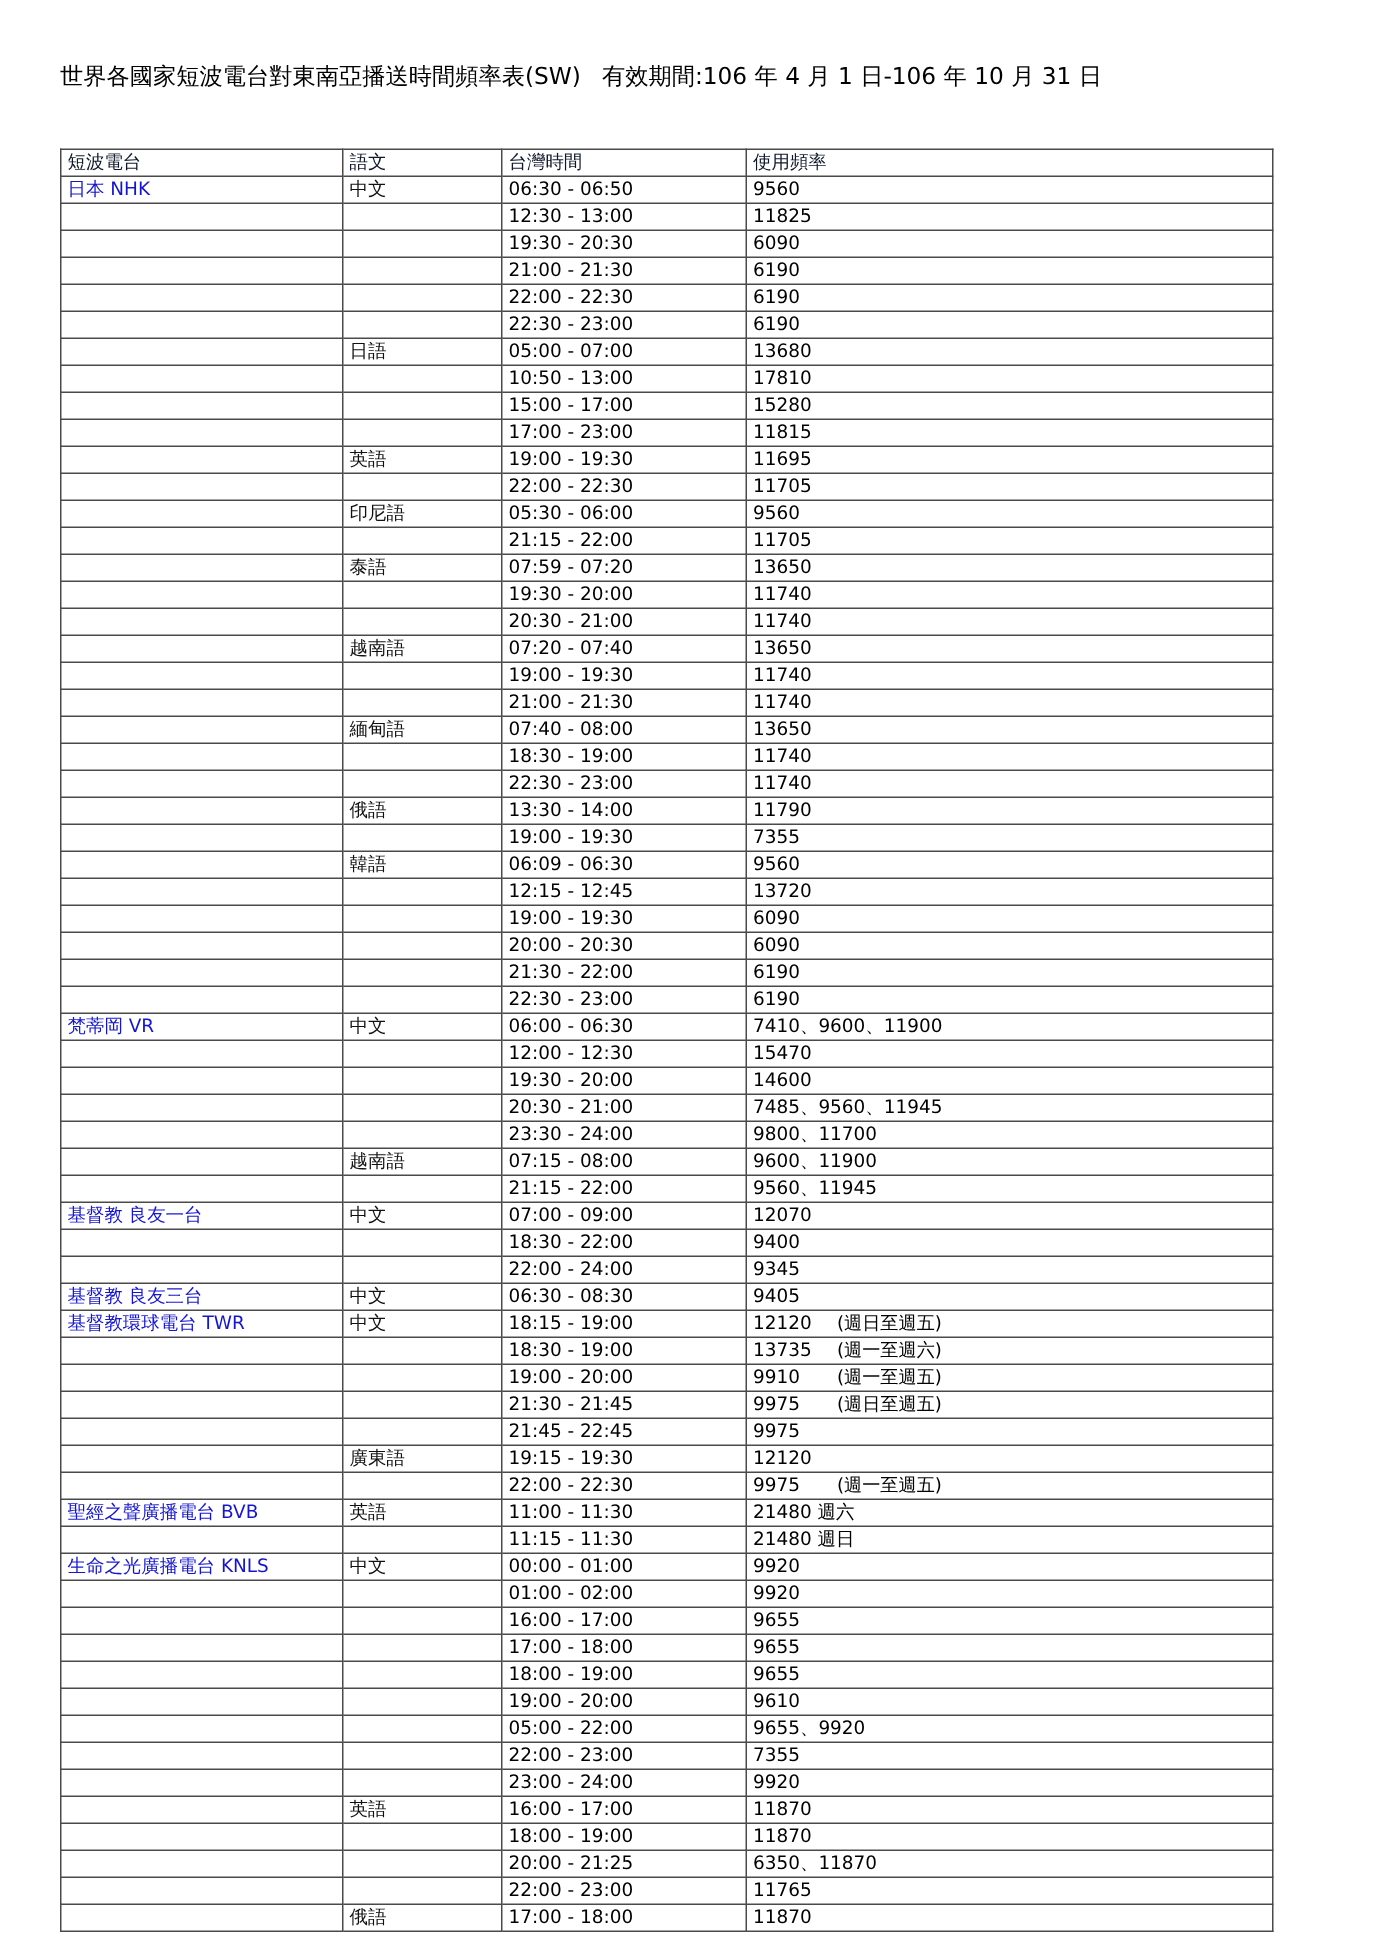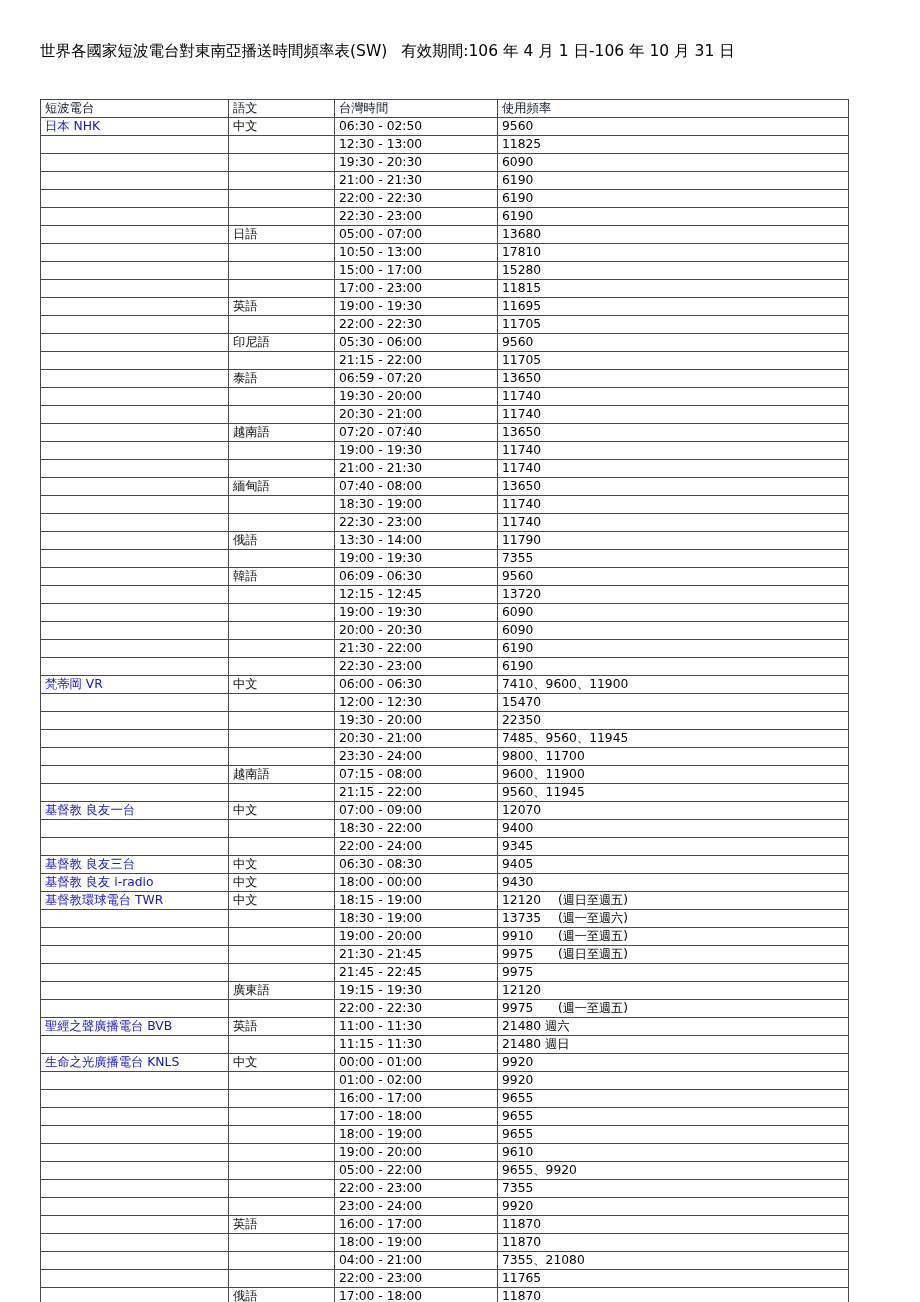--- a/index.html
+++ b/index.html
@@ -113,21 +113,21 @@
           <th>短波電台</th>
           <th>語文</th>
           <th>台灣時間</th>
           <th>使用頻率</th>
         </tr>
       </thead>
       <tbody id="sched-body">
           <tr>
             <td class="station">日本 NHK</td>
             <td class="lang">中文</td>
-            <td class="time">06:30 - 02:50</td>
+            <td class="time">06:30 - 06:50</td>
             <td class="freq">9560</td>
           </tr>
           <tr>
             <td class="station"></td>
             <td class="lang"></td>
             <td class="time">12:30 - 13:00</td>
             <td class="freq">11825</td>
           </tr>
           <tr>
             <td class="station"></td>
@@ -197,21 +197,21 @@
           </tr>
           <tr>
             <td class="station"></td>
             <td class="lang"></td>
             <td class="time">21:15 - 22:00</td>
             <td class="freq">11705</td>
           </tr>
           <tr>
             <td class="station"></td>
             <td class="lang">泰語</td>
-            <td class="time">06:59 - 07:20</td>
+            <td class="time">07:59 - 07:20</td>
             <td class="freq">13650</td>
           </tr>
           <tr>
             <td class="station"></td>
             <td class="lang"></td>
             <td class="time">19:30 - 20:00</td>
             <td class="freq">11740</td>
           </tr>
           <tr>
             <td class="station"></td>
@@ -312,21 +312,21 @@
           <tr>
             <td class="station"></td>
             <td class="lang"></td>
             <td class="time">12:00 - 12:30</td>
             <td class="freq">15470</td>
           </tr>
           <tr>
             <td class="station"></td>
             <td class="lang"></td>
             <td class="time">19:30 - 20:00</td>
-            <td class="freq">22350</td>
+            <td class="freq">14600</td>
           </tr>
           <tr>
             <td class="station"></td>
             <td class="lang"></td>
             <td class="time">20:30 - 21:00</td>
             <td class="freq">7485、9560、11945</td>
           </tr>
           <tr>
             <td class="station"></td>
             <td class="lang"></td>
@@ -363,26 +363,20 @@
             <td class="time">22:00 - 24:00</td>
             <td class="freq">9345</td>
           </tr>
           <tr>
             <td class="station">基督教  良友三台</td>
             <td class="lang">中文</td>
             <td class="time">06:30 - 08:30</td>
             <td class="freq">9405</td>
           </tr>
           <tr>
-            <td class="station">基督教  良友 i-radio</td>
-            <td class="lang">中文</td>
-            <td class="time">18:00 - 00:00</td>
-            <td class="freq">9430</td>
-          </tr>
-          <tr>
             <td class="station">基督教環球電台 TWR</td>
             <td class="lang">中文</td>
             <td class="time">18:15 - 19:00</td>
             <td class="freq"><span class="freq-main">12120</span><span class="note">(週日至週五)</span></td>
           </tr>
           <tr>
             <td class="station"></td>
             <td class="lang"></td>
             <td class="time">18:30 - 19:00</td>
             <td class="freq"><span class="freq-main">13735</span><span class="note">(週一至週六)</span></td>
@@ -491,22 +485,22 @@
           </tr>
           <tr>
             <td class="station"></td>
             <td class="lang"></td>
             <td class="time">18:00 - 19:00</td>
             <td class="freq">11870</td>
           </tr>
           <tr>
             <td class="station"></td>
             <td class="lang"></td>
-            <td class="time">04:00 - 21:00</td>
-            <td class="freq">7355、21080</td>
+            <td class="time">20:00 - 21:25</td>
+            <td class="freq">6350、11870</td>
           </tr>
           <tr>
             <td class="station"></td>
             <td class="lang"></td>
             <td class="time">22:00 - 23:00</td>
             <td class="freq">11765</td>
           </tr>
           <tr>
             <td class="station tall"></td>
             <td class="lang tall">俄語</td>

